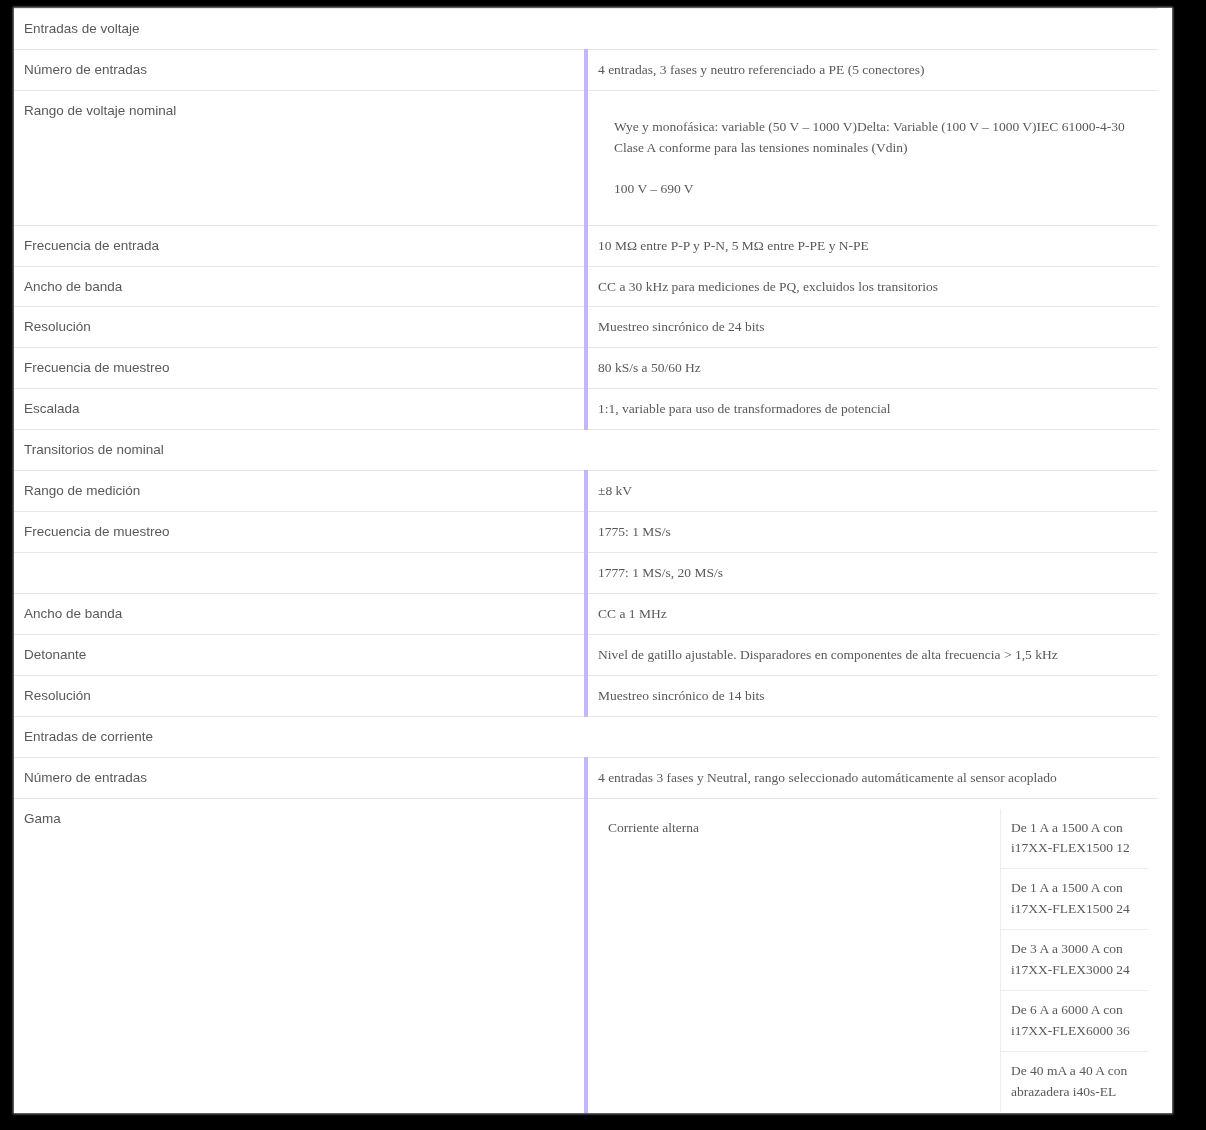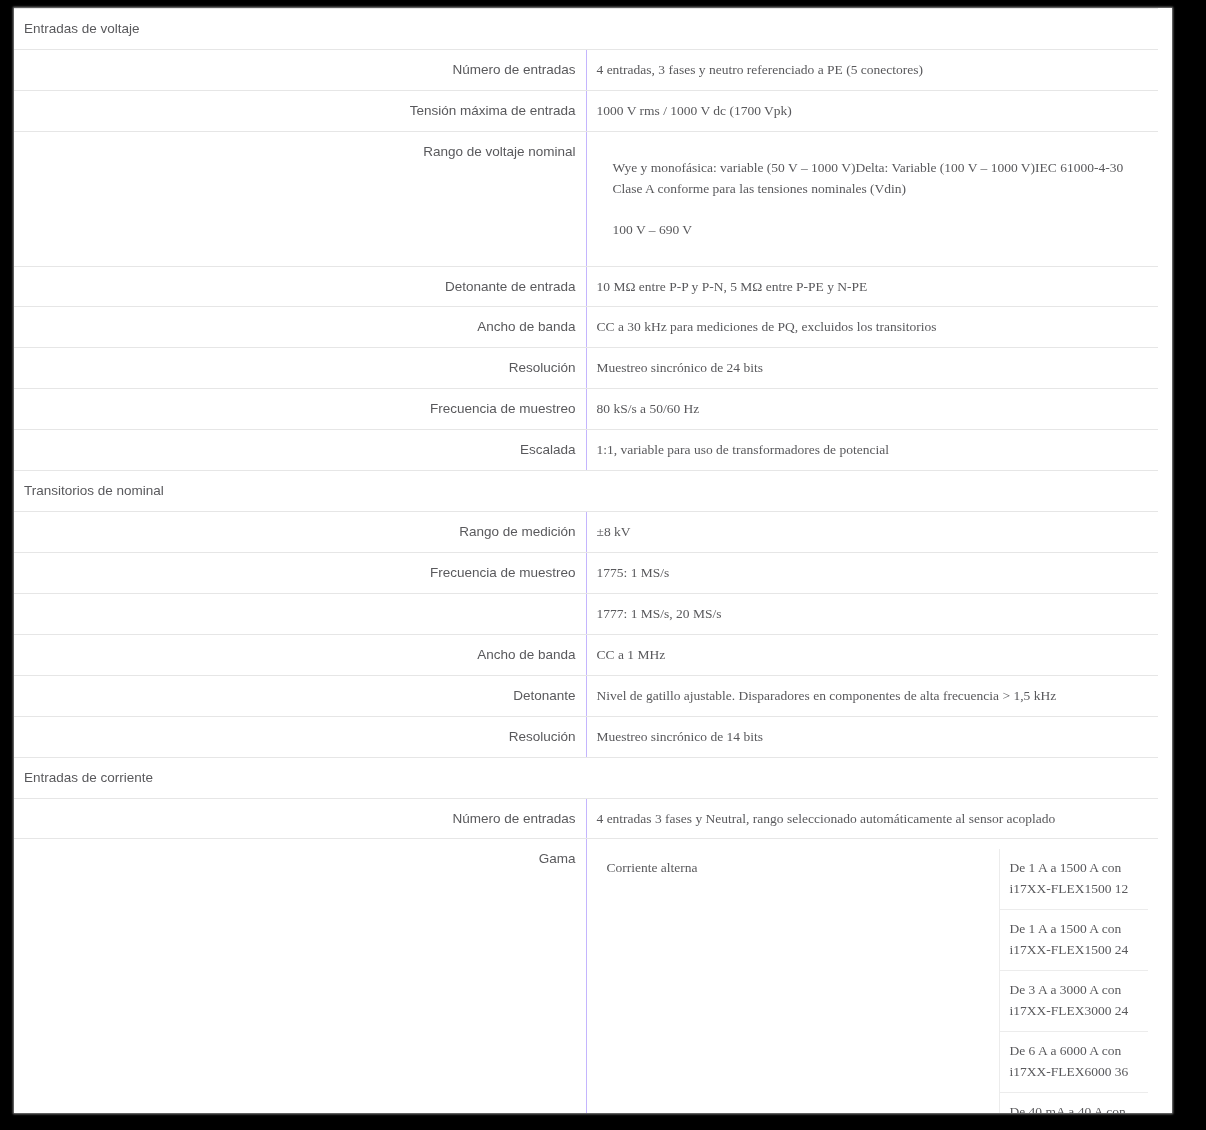--- a/index.html
+++ b/index.html
@@ -48,22 +48,21 @@
     padding: 10px 10px 9px 10px;
     font-size: 13.5px;
     line-height: 1.55;
     color: #59595c;
     vertical-align: top;
     background: #ffffff;
   }
 
   td.label {
     width: 380px;
-    border-right: 1px solid #c4b5fd;
-    text-align: right;
+    border-right: 4px solid #c4b5fd;
   }
   td.value {
     width: 764px;
     font-family: Liberation Serif, serif;
   }
 
   
   tr.section-row > td.section-cell {
     width: auto;
     border-right: none;
@@ -132,33 +131,29 @@
   <div id="page-surface">
     <table class="spec">
       <tbody>
           <tr class="section-row">
             <td class="section-cell" colspan="2">Entradas de voltaje</td>
           </tr>
           <tr>
             <td class="label">Número de entradas</td>
             <td class="value">4 entradas, 3 fases y neutro referenciado a PE (5 conectores)</td>
           </tr>
-          <tr>
-            <td class="label">Tensión máxima de entrada</td>
-            <td class="value">1000 V rms / 1000 V dc (1700 Vpk)</td>
-          </tr>
           <tr class="tall">
             <td class="label">Rango de voltaje nominal</td>
             <td class="value">
               <div class="para">Wye y monofásica: variable (50 V – 1000 V)Delta: Variable (100 V – 1000 V)IEC 61000-4-30 Clase A conforme para las tensiones nominales (Vdin)</div>
               <div class="para">100 V – 690 V</div>
             </td>
           </tr>
           <tr>
-            <td class="label">Detonante de entrada</td>
+            <td class="label">Frecuencia de entrada</td>
             <td class="value">10 MΩ entre P-P y P-N, 5 MΩ entre P-PE y N-PE</td>
           </tr>
           <tr>
             <td class="label">Ancho de banda</td>
             <td class="value">CC a 30 kHz para mediciones de PQ, excluidos los transitorios</td>
           </tr>
           <tr>
             <td class="label">Resolución</td>
             <td class="value">Muestreo sincrónico de 24 bits</td>
           </tr>

